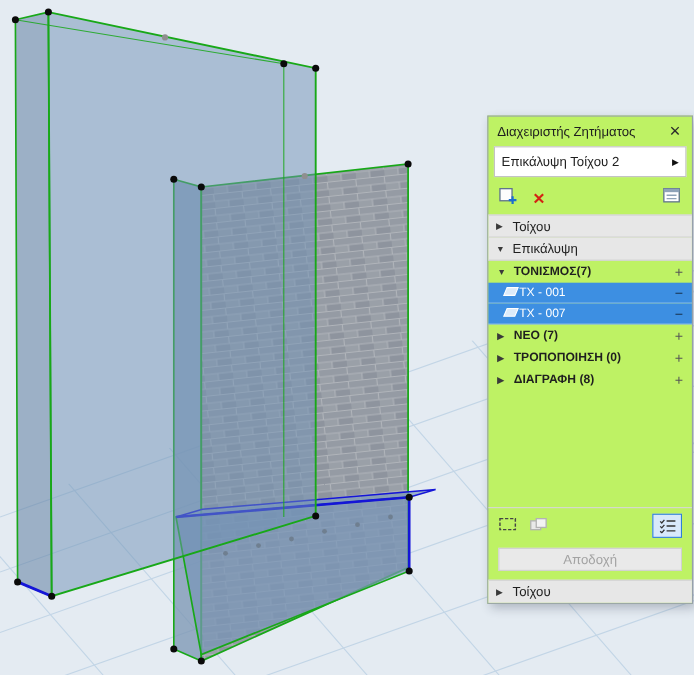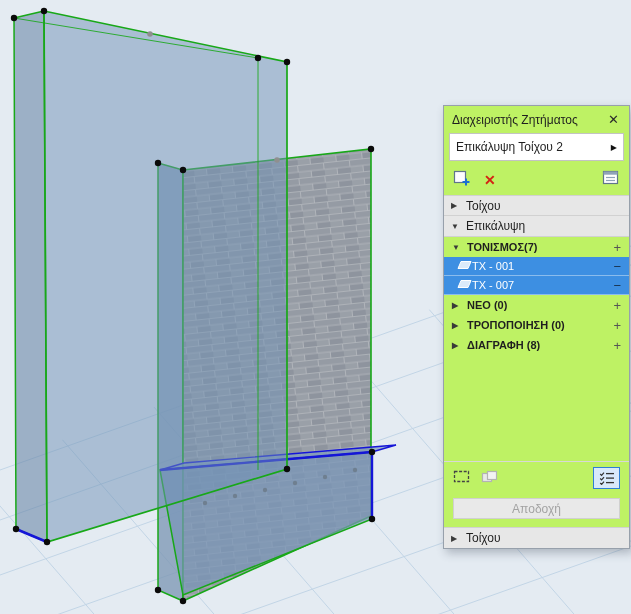--- a/index.html
+++ b/index.html
@@ -184,21 +184,21 @@
       <svg width="15" height="10" viewBox="0 0 15 10">
         <polygon points="1,8.5 4,1.5 14,1.5 11,8.5" fill="#dcebfa" stroke="#ffffff" stroke-width="1"></polygon>
       </svg>
     </span>
     <span>TX - 007</span>
     <span class="pm">−</span>
   </div>
 
   <div class="grp">
     <span class="tri">▶</span>
-    <span>ΝΕΟ (0)</span>
+    <span>ΝΕΟ (7)</span>
     <span class="pm">+</span>
   </div>
 
   <div class="grp">
     <span class="tri">▶</span>
     <span>ΤΡΟΠΟΠΟΙΗΣΗ (0)</span>
     <span class="pm">+</span>
   </div>
 
   <div class="grp">

